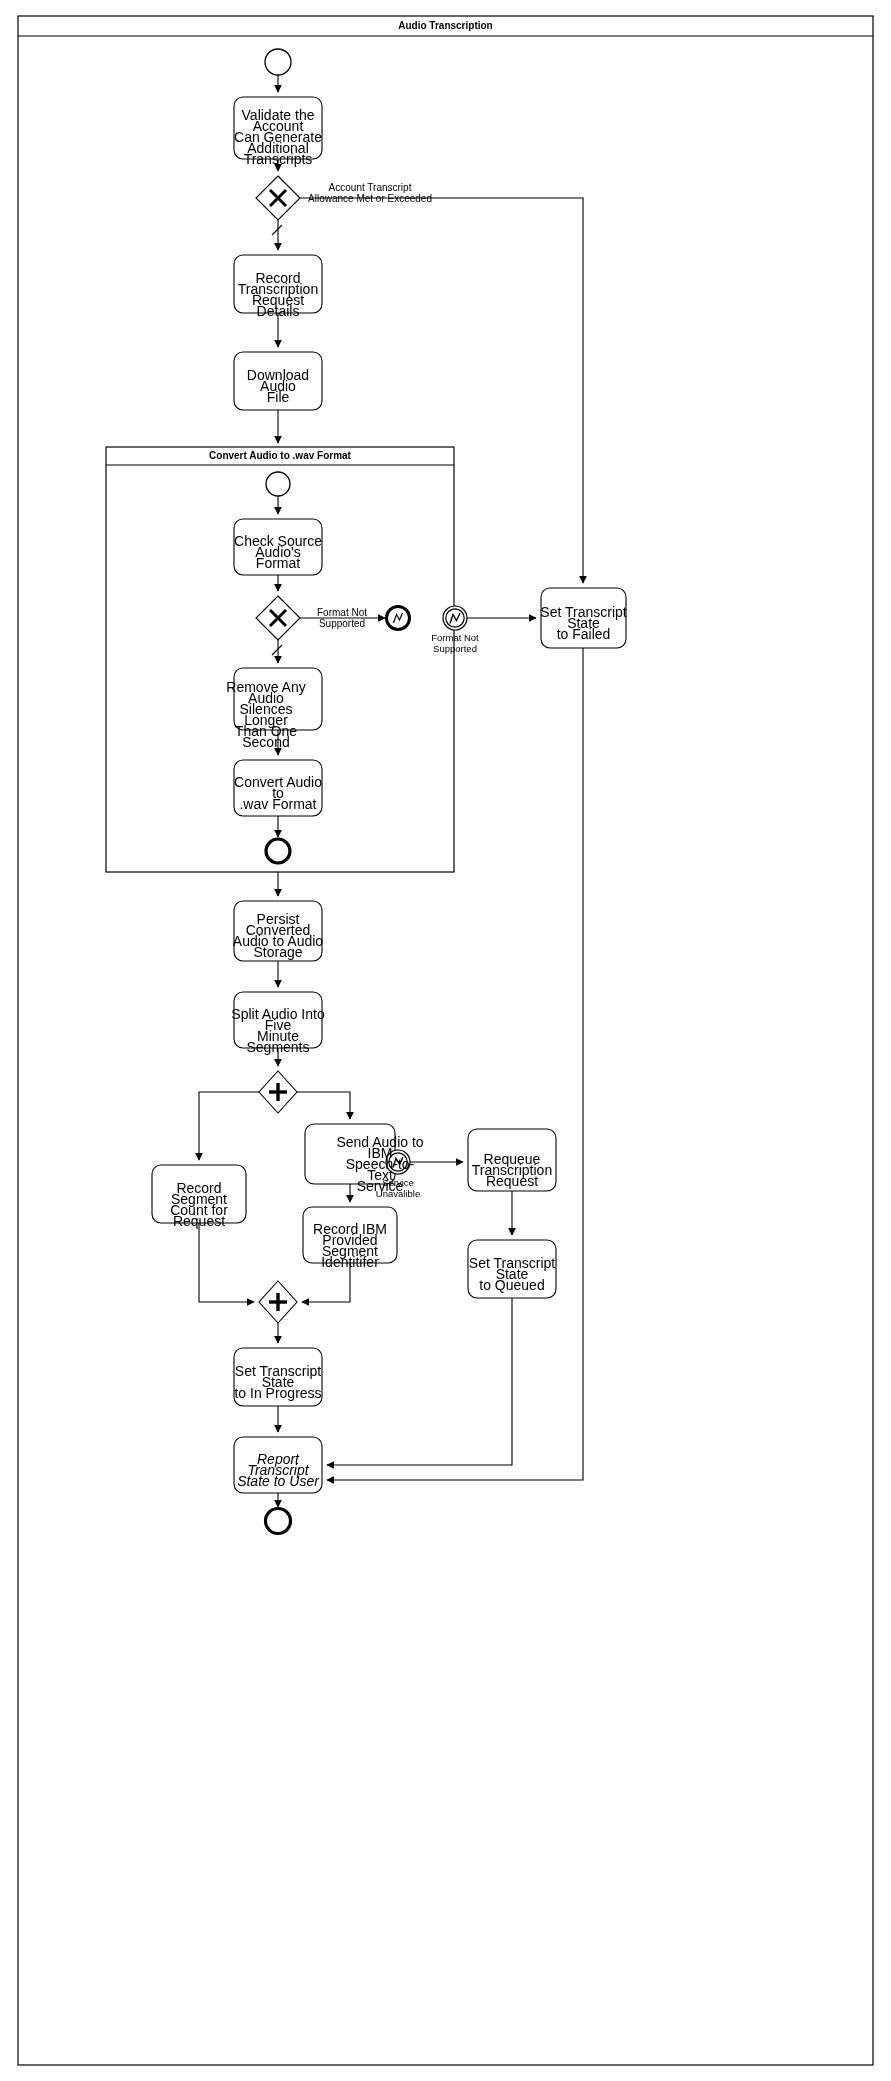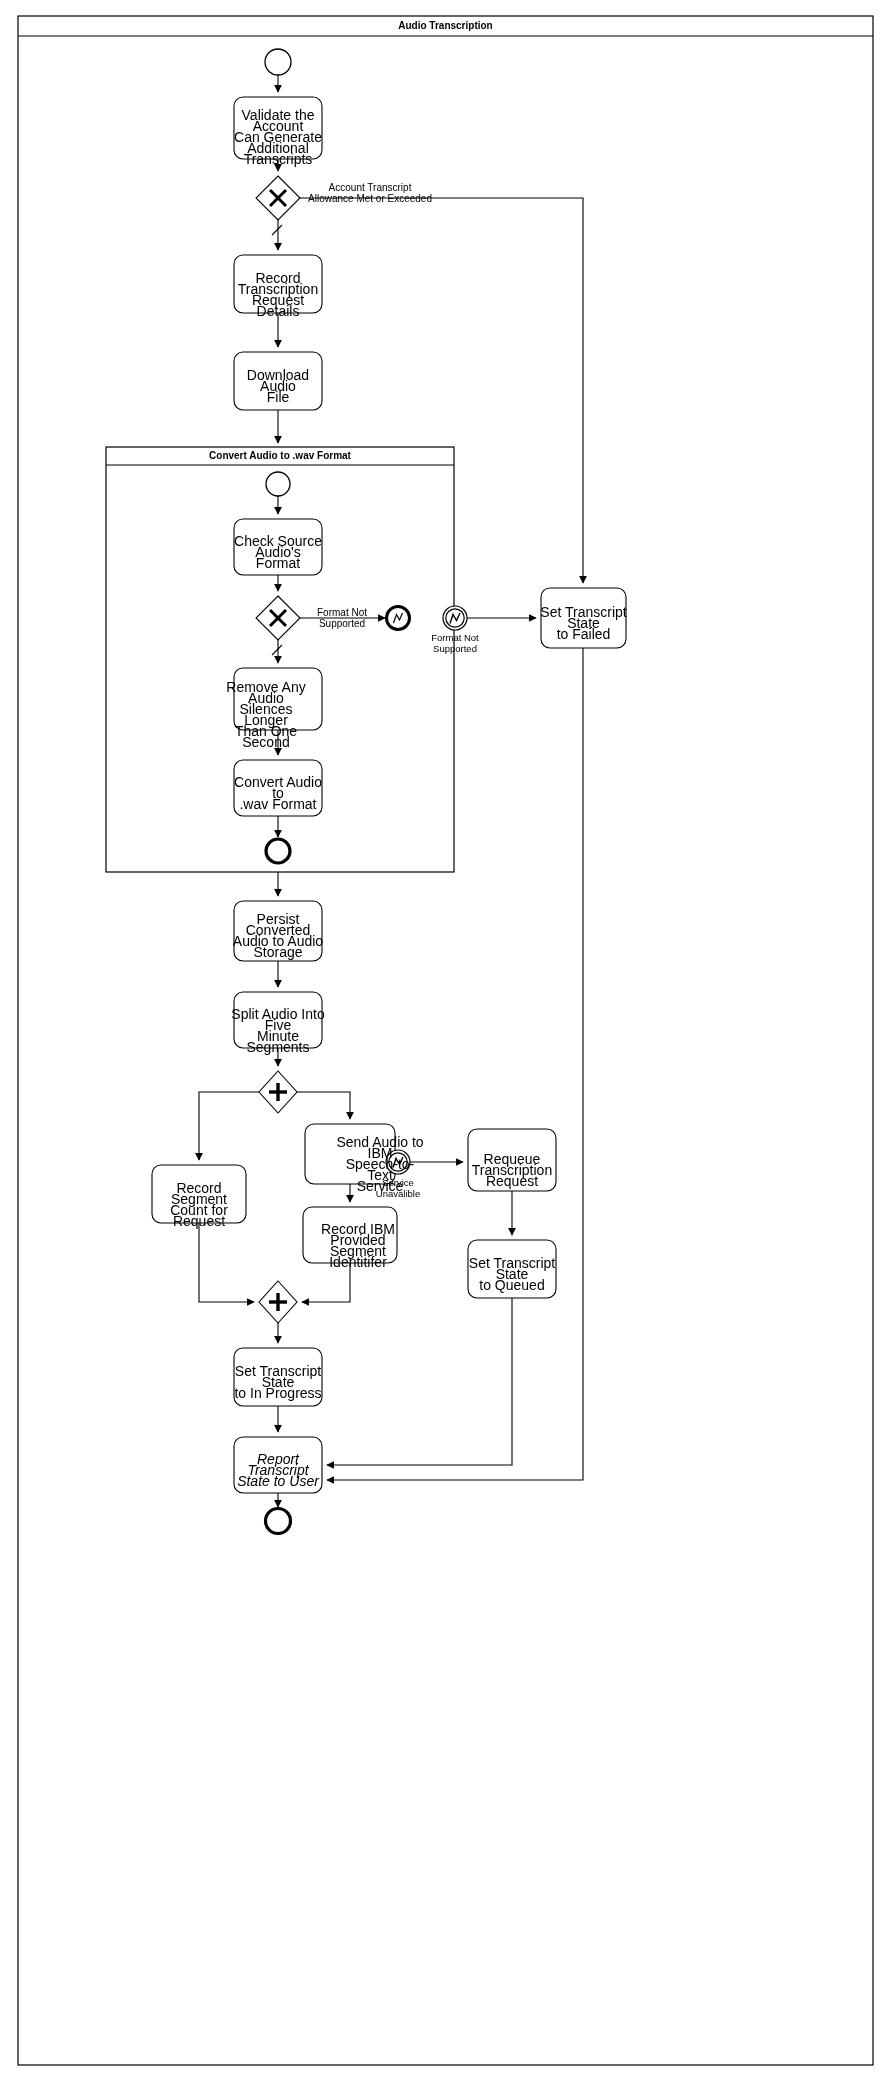--- a/index.html
+++ b/index.html
@@ -187,21 +187,21 @@
   <div class="lbl task-lbl" style="left:232px;top:914px;width:92px;">Persist Converted
 Audio to Audio
 Storage</div>
   <div class="lbl task-lbl" style="left:230px;top:1009px;width:96px;">Split Audio Into Five
 Minute Segments</div>
   <div class="lbl task-lbl" style="left:150px;top:1183px;width:98px;">Record Segment
 Count for Request</div>
   <div class="lbl task-lbl" style="left:303px;top:1137px;width:94px;margin-left:30px;">Send Audio to IBM
 Speech-to-Text
 Service</div>
-  <div class="lbl task-lbl" style="left:300px;top:1224px;width:100px;margin-left:8px;">Record IBM Provided
+  <div class="lbl task-lbl" style="left:300px;top:1224px;width:100px;">Record IBM Provided
 Segment Identitifer</div>
   <div class="lbl task-lbl" style="left:466px;top:1142px;width:92px;margin-top:12px;">Requeue
 Transcription
 Request</div>
   <div class="lbl task-lbl" style="left:464px;top:1258px;width:96px;">Set Transcript State
 to Queued</div>
   <div class="lbl task-lbl" style="left:230px;top:1366px;width:96px;">Set Transcript State
 to In Progress</div>
   <div class="lbl task-lbl" style="left:232px;top:1454px;width:92px;font-style:italic;">Report Transcript
 State to User</div>

